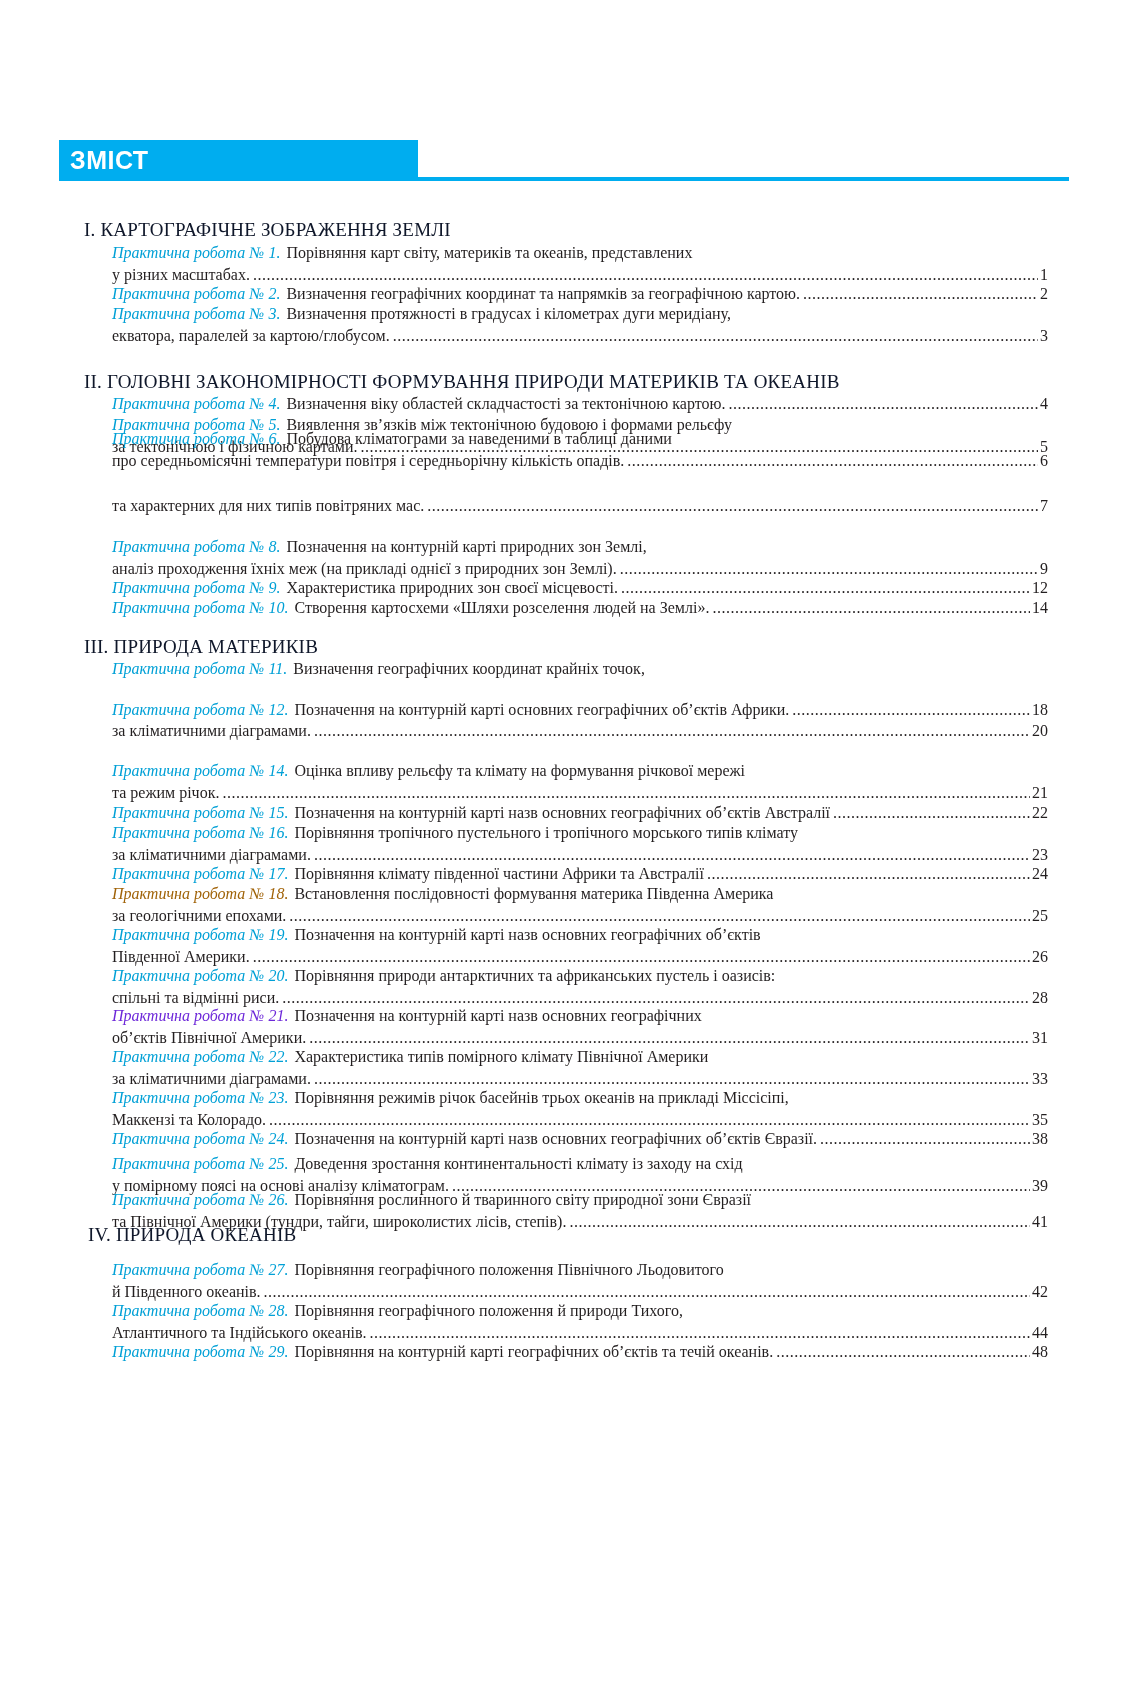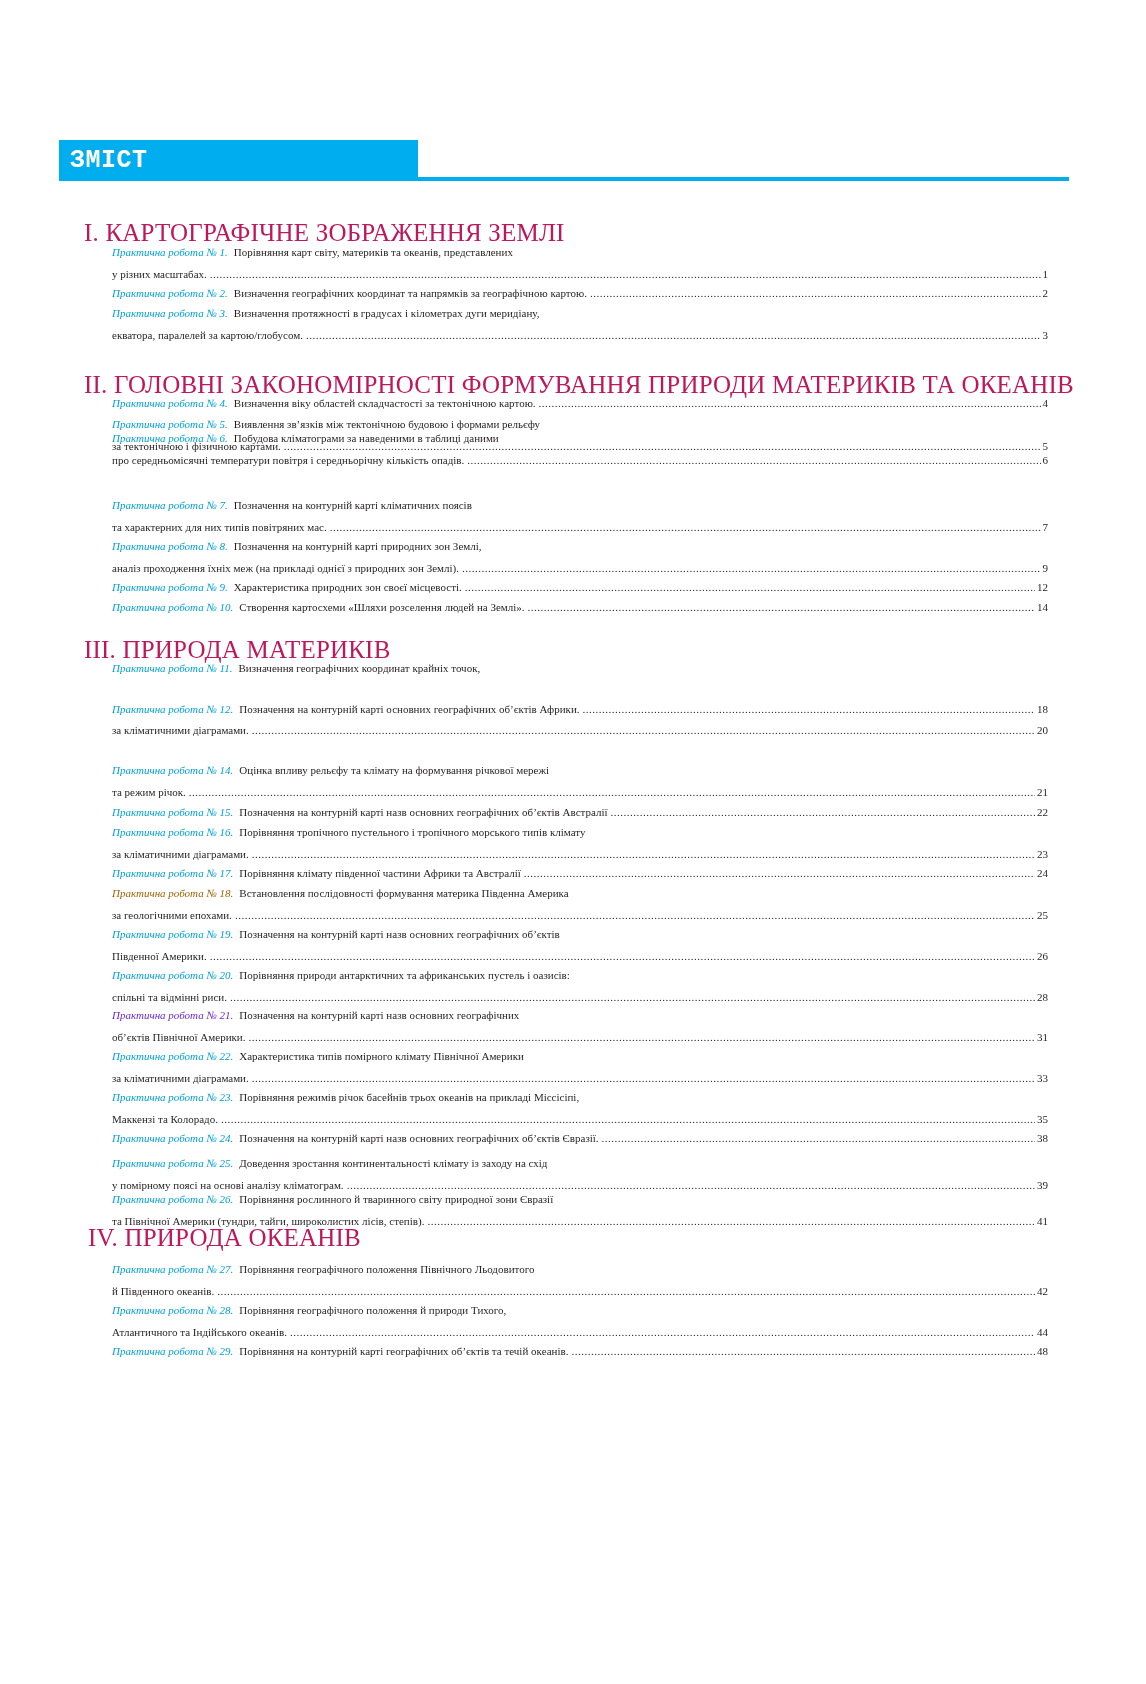--- a/index.html
+++ b/index.html
@@ -7,35 +7,35 @@
     width: 1146px; height: 1684px; position: relative; overflow: hidden;
     font-family: "Liberation Serif", "DejaVu Serif", serif;
     color: #231f20;
   }
   .header-bar {
     position: absolute; left: 59px; top: 140px; width: 359px; height: 41px;
     background: #00adef;
   }
   .header-title {
     position: absolute; left: 70px; top: 146px;
-    font-family: Liberation Mono, monospace;
+    font-family: Liberation Sans, sans-serif;
     font-weight: bold; font-size: 25px; color: #ffffff; letter-spacing: 0.5px;
   }
   .header-rule {
     position: absolute; left: 418px; top: 177px; width: 651px; height: 4px;
     background: #00adef;
   }
   .toc { position: absolute; left: 0; top: 0; width: 1146px; }
   .section-title {
     position: absolute; left: 84px;
-    font-size: 25px; color: #be185d; letter-spacing: 0.2px; white-space: nowrap;
+    font-size: 19px; color: #0f172a; letter-spacing: 0.2px; white-space: nowrap;
   }
   .entry {
     position: absolute; left: 112px; width: 936px;
-    font-size: 11px; line-height: 21.8px;
+    font-size: 16px; line-height: 21.8px;
   }
   .entry .line { display: flex; align-items: baseline; white-space: nowrap; height: 21.8px; }
   .entry .lbl { font-style: italic; color: #00a0d6; margin-right: 6px; }
   .entry .txt { color: #231f20; }
   .entry .leader {
     flex: 1; overflow: hidden; color: #231f20; margin: 0 2px 0 3px;
     letter-spacing: 0.5px;
   }
   .entry .leader::before {
     content: "..................................................................................................................................................................................................................................................................................................................";
@@ -107,24 +107,20 @@
         <span class="txt">Побудова кліматограми за наведеними в таблиці даними</span>
       </div>
       <div class="line">
         <span class="txt">про середньомісячні температури повітря і середньорічну кількість опадів.</span>
         <span class="leader"></span>
         <span class="page">6</span>
       </div>
     </div>
     <div class="entry" style="top: 495px;">
       <div class="line">
-        <span class="lbl" style="color: rgb(0, 160, 214);">Практична робота № 7.</span>
-        <span class="txt">Позначення на контурній карті кліматичних поясів</span>
-      </div>
-      <div class="line">
         <span class="txt">та характерних для них типів повітряних мас.</span>
         <span class="leader"></span>
         <span class="page">7</span>
       </div>
     </div>
     <div class="entry" style="top: 536px;">
       <div class="line">
         <span class="lbl" style="color: rgb(0, 160, 214);">Практична робота № 8.</span>
         <span class="txt">Позначення на контурній карті природних зон Землі,</span>
       </div>

